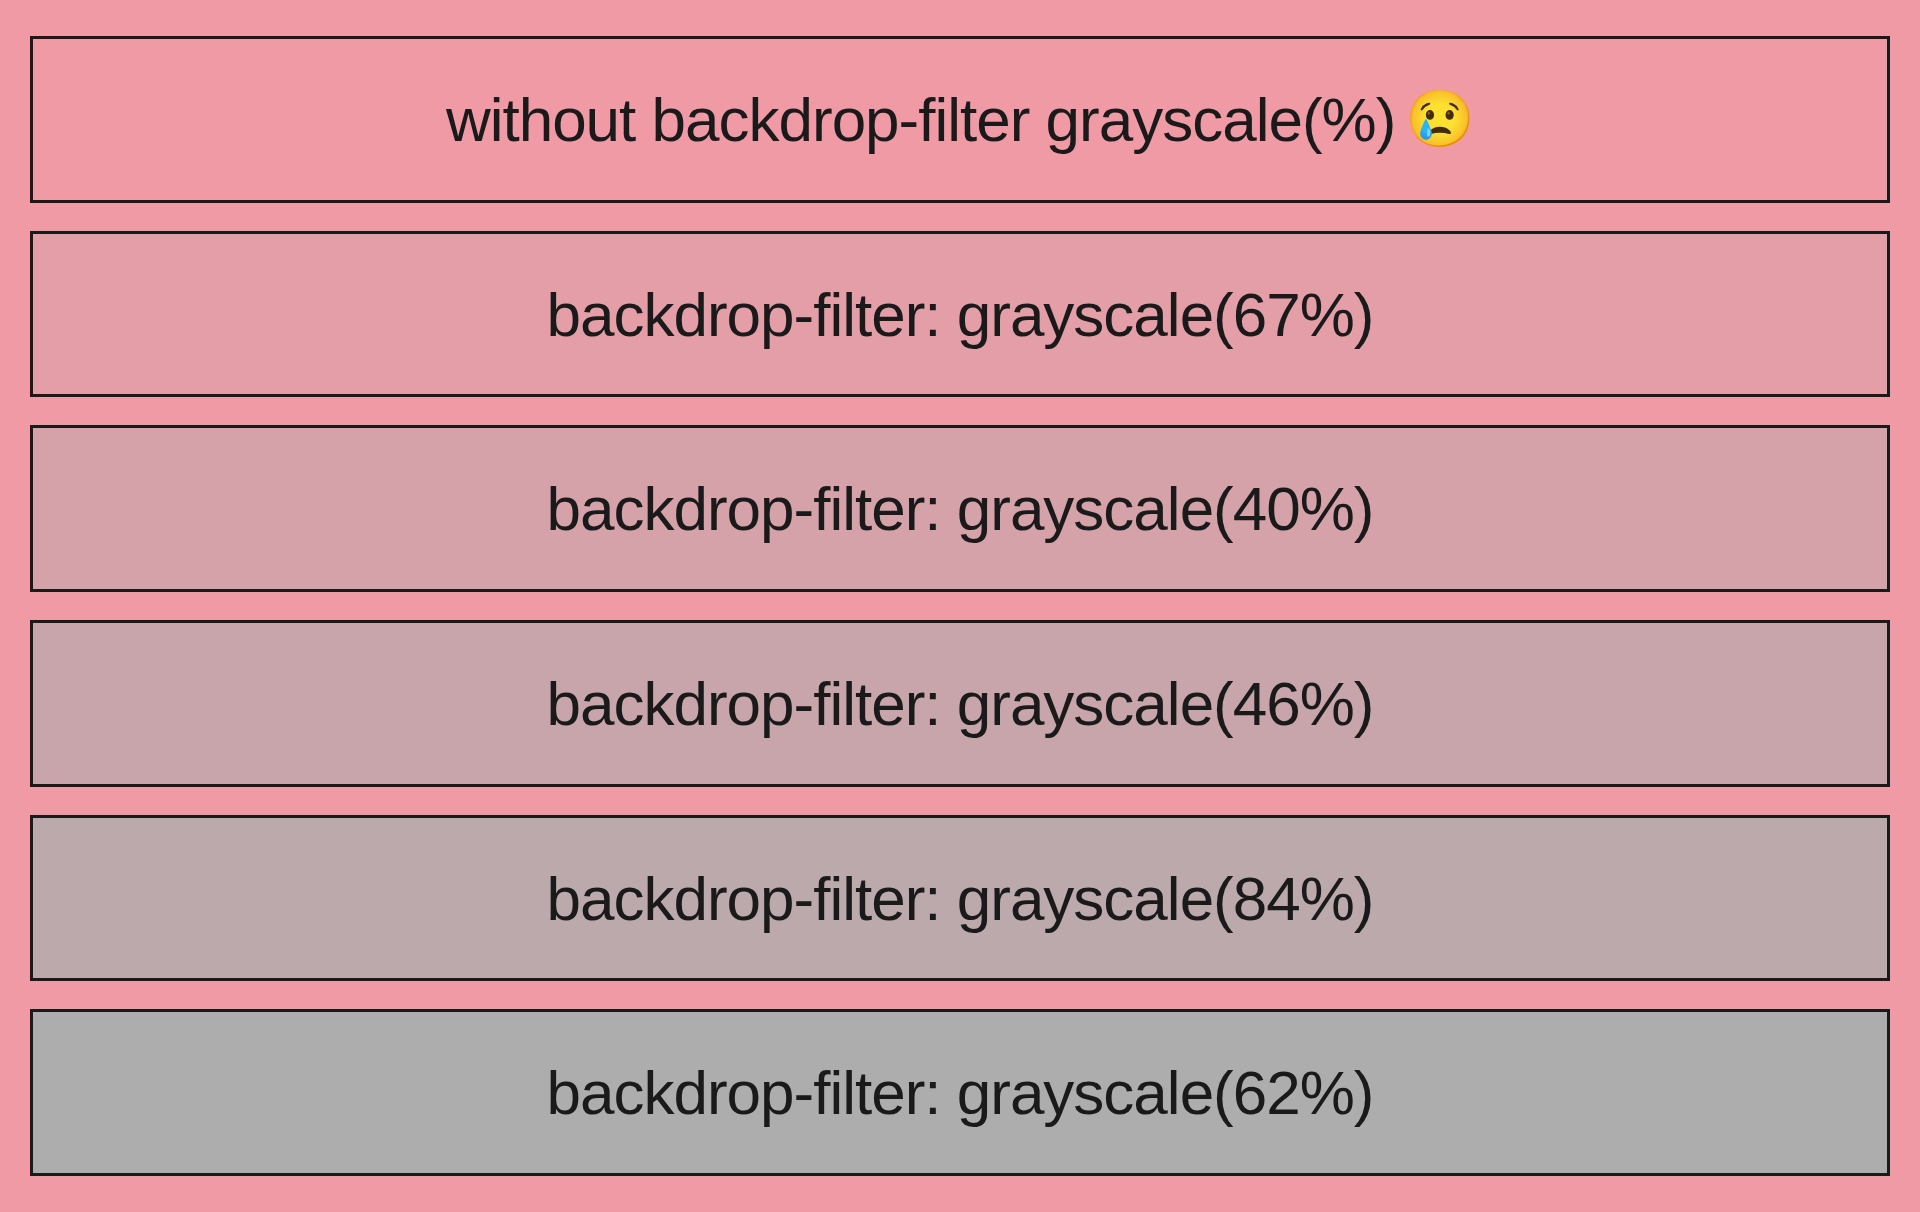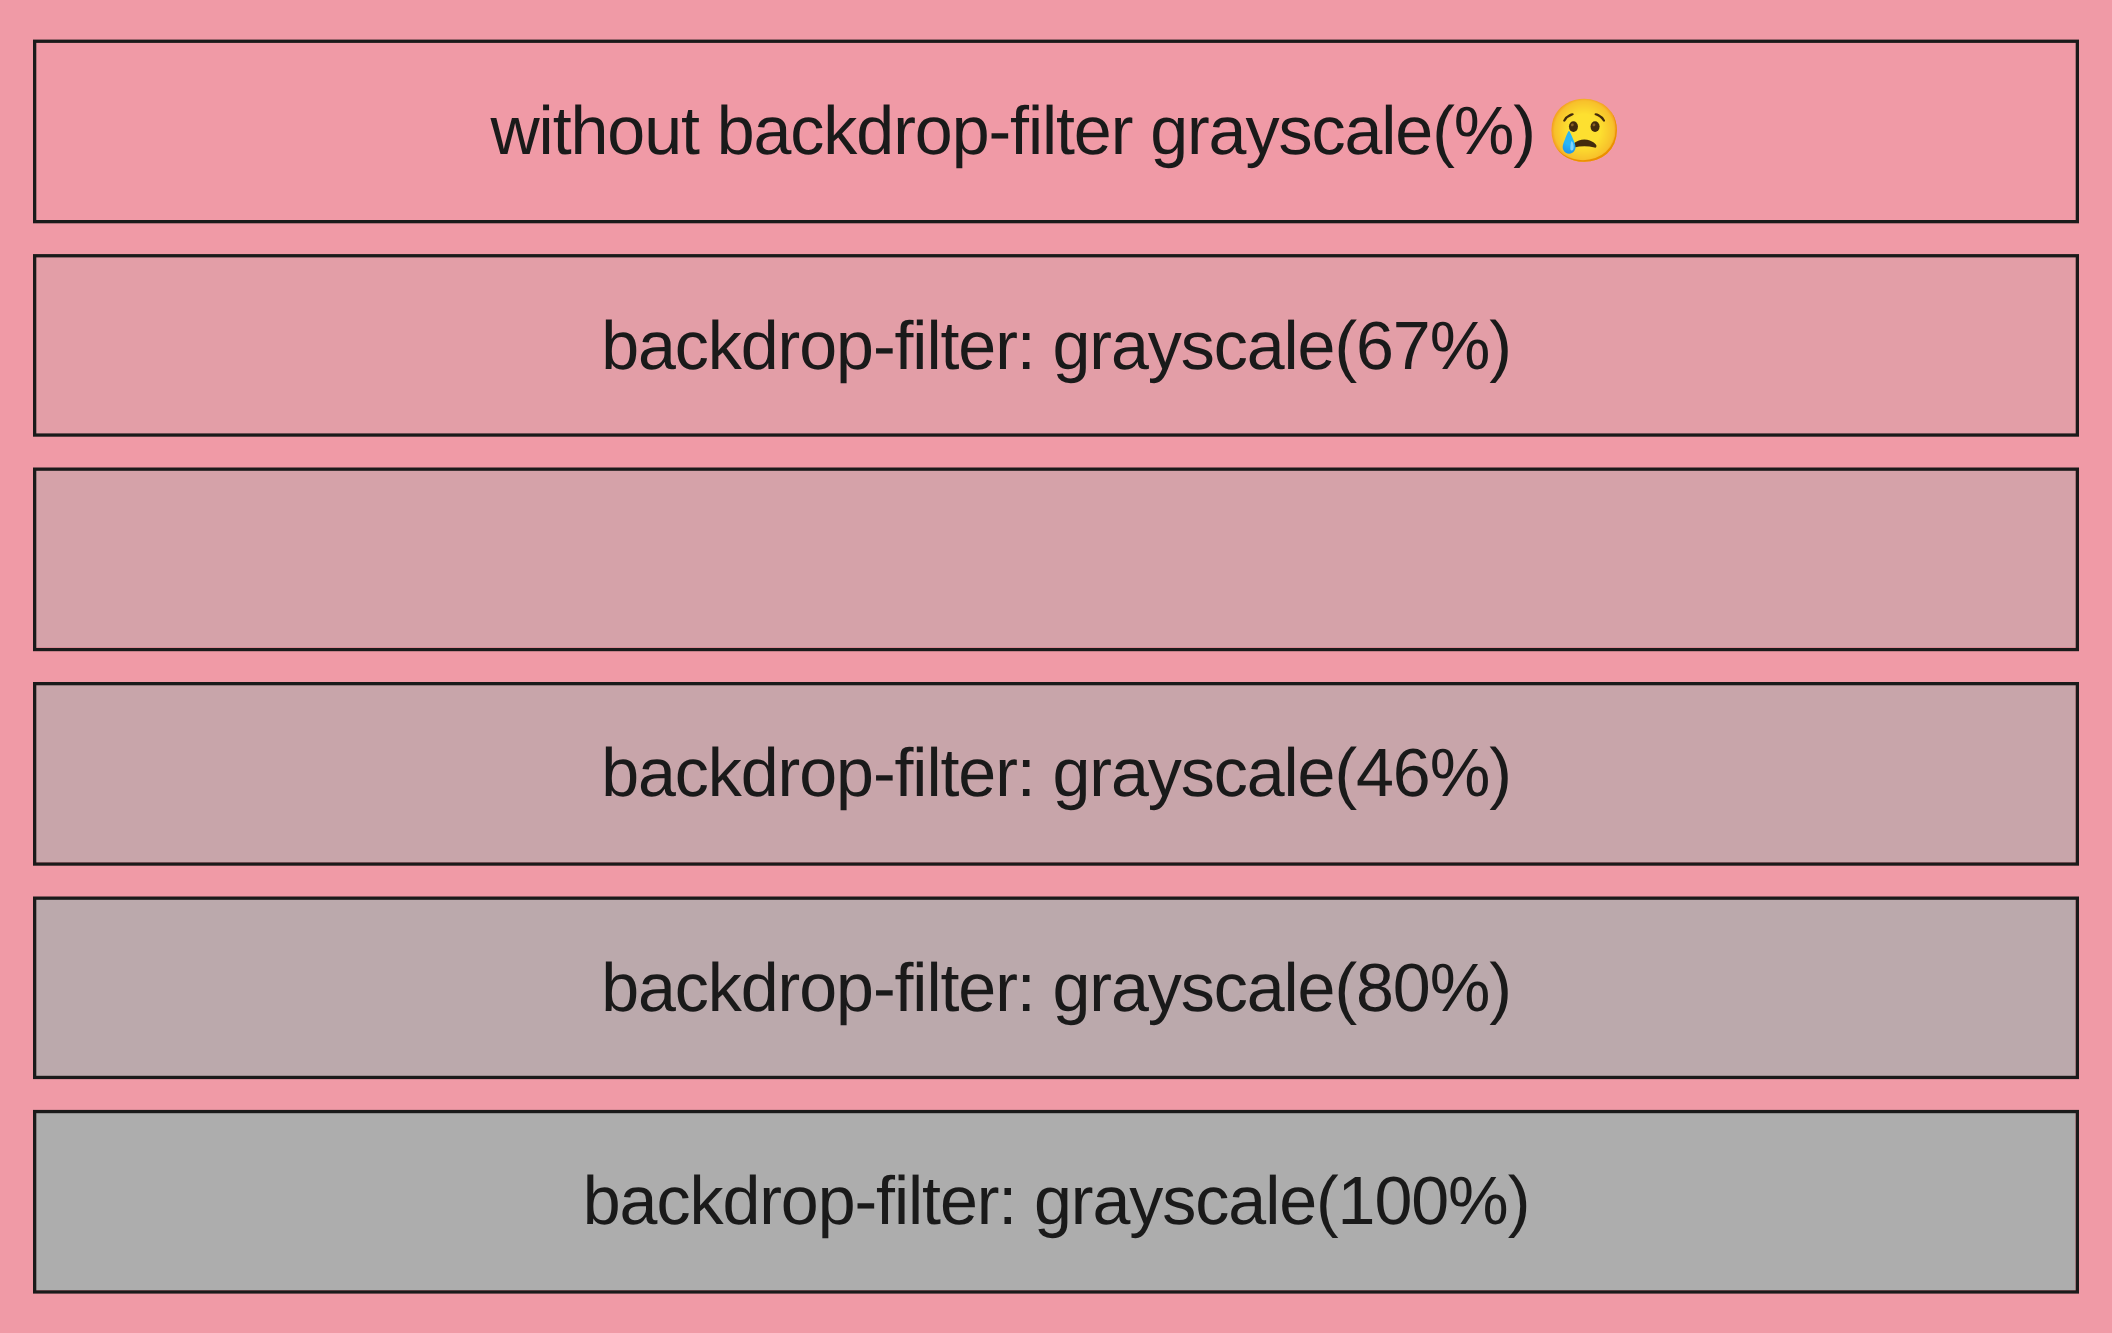--- a/index.html
+++ b/index.html
@@ -67,36 +67,39 @@
 
   <div class="row g20">
     <div class="filter-layer"></div>
     <div class="label">
       <span>backdrop-filter: grayscale(67%)</span>
     </div>
   </div>
 
   <div class="row g40">
     <div class="filter-layer"></div>
+    <div class="label">
+      <span>backdrop-filter: grayscale(40%)</span>
+    </div>
   </div>
 
   <div class="row g60">
     <div class="filter-layer"></div>
     <div class="label">
       <span>backdrop-filter: grayscale(46%)</span>
     </div>
   </div>
 
   <div class="row g80">
     <div class="filter-layer"></div>
     <div class="label">
-      <span>backdrop-filter: grayscale(80%)</span>
+      <span>backdrop-filter: grayscale(84%)</span>
     </div>
   </div>
 
   <div class="row g100">
     <div class="filter-layer"></div>
     <div class="label">
-      <span>backdrop-filter: grayscale(100%)</span>
+      <span>backdrop-filter: grayscale(62%)</span>
     </div>
   </div>
 
 </div>
 
 </body></html>

